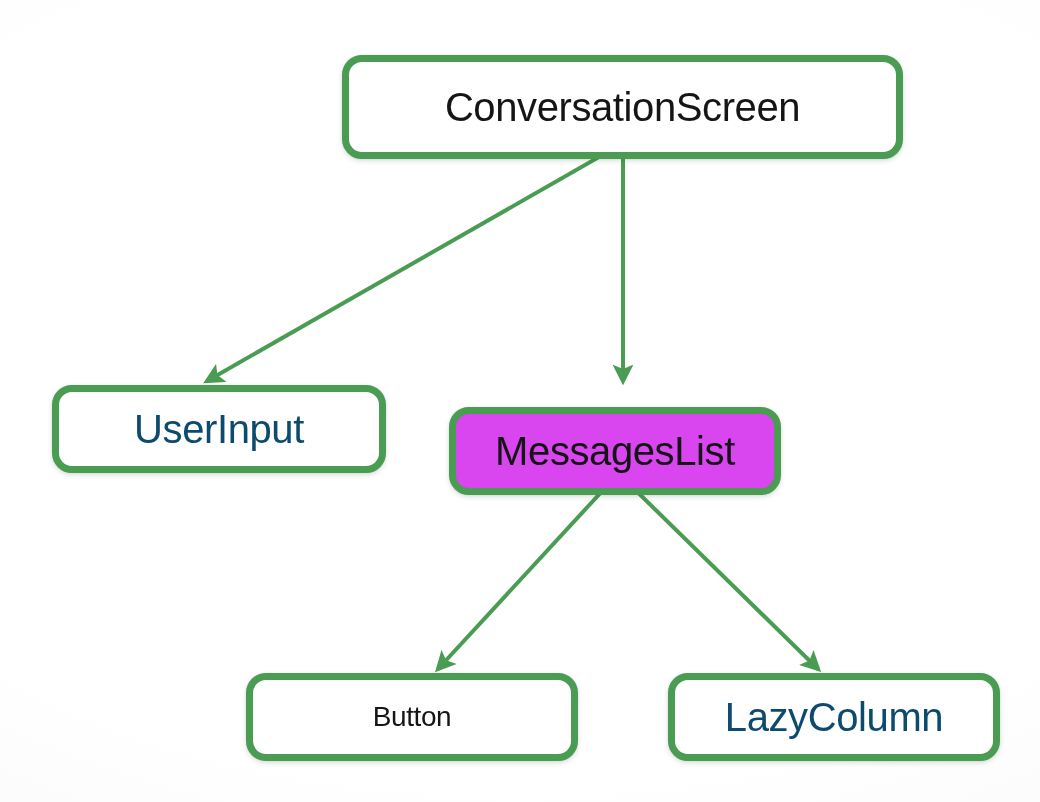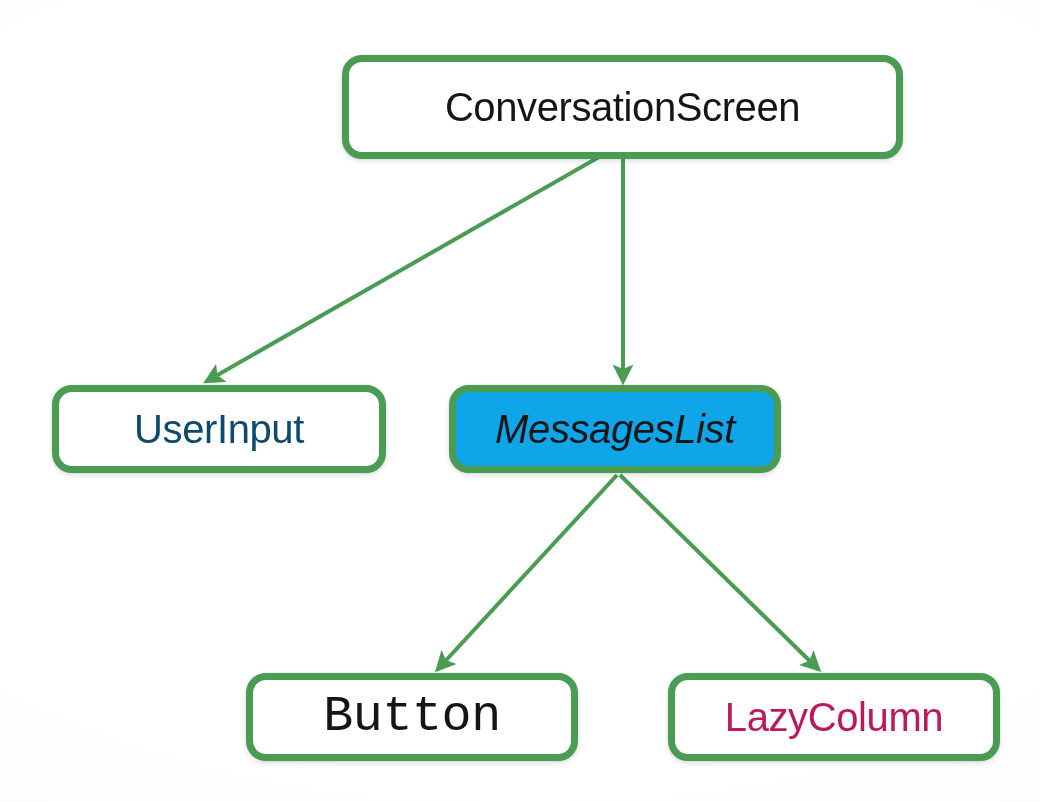--- a/index.html
+++ b/index.html
@@ -81,25 +81,25 @@
   </svg>
 
   <div class="node" style="left: 342px; top: 55px; width: 561px; height: 104px; border-color: rgb(74, 156, 82); background: rgb(255, 255, 255); border-width: 7px; border-radius: 20px;">
     <span class="node-label" style="color: rgb(21, 21, 21); font-size: 40px;">ConversationScreen</span>
   </div>
 
   <div class="node" style="left: 52px; top: 385px; width: 334px; height: 88px; border-color: rgb(74, 156, 82); background: rgb(255, 255, 255); border-width: 7px; border-radius: 20px;">
     <span class="node-label" style="color: #0c4a6e; font-size: 40px;">UserInput</span>
   </div>
 
-  <div class="node" style="left: 449px; top: 385px; width: 332px; height: 88px; border-color: rgb(74, 156, 82); background: #0ea5e9; border-width: 7px; border-radius: 20px; font-style: italic;">
+  <div class="node" style="left: 449px; top: 407px; width: 332px; height: 88px; border-color: rgb(74, 156, 82); background: #d946ef; border-width: 7px; border-radius: 20px;">
     <span class="node-label" style="color: rgb(21, 21, 21); font-size: 40px;">MessagesList</span>
   </div>
 
   <div class="node" style="left: 246px; top: 673px; width: 332px; height: 88px; border-color: rgb(74, 156, 82); background: rgb(255, 255, 255); border-width: 7px; border-radius: 20px;">
-    <span class="node-label" style="color: rgb(21, 21, 21); font-size: 50px; font-family: Liberation Mono, monospace;">Button</span>
+    <span class="node-label" style="color: rgb(21, 21, 21); font-size: 28px;">Button</span>
   </div>
 
   <div class="node" style="left: 668px; top: 673px; width: 332px; height: 88px; border-color: rgb(74, 156, 82); background: rgb(255, 255, 255); border-width: 7px; border-radius: 20px;">
-    <span class="node-label" style="color: #be185d; font-size: 40px;">LazyColumn</span>
+    <span class="node-label" style="color: #0c4a6e; font-size: 40px;">LazyColumn</span>
   </div>
 
 </div>
 
 </body></html>

